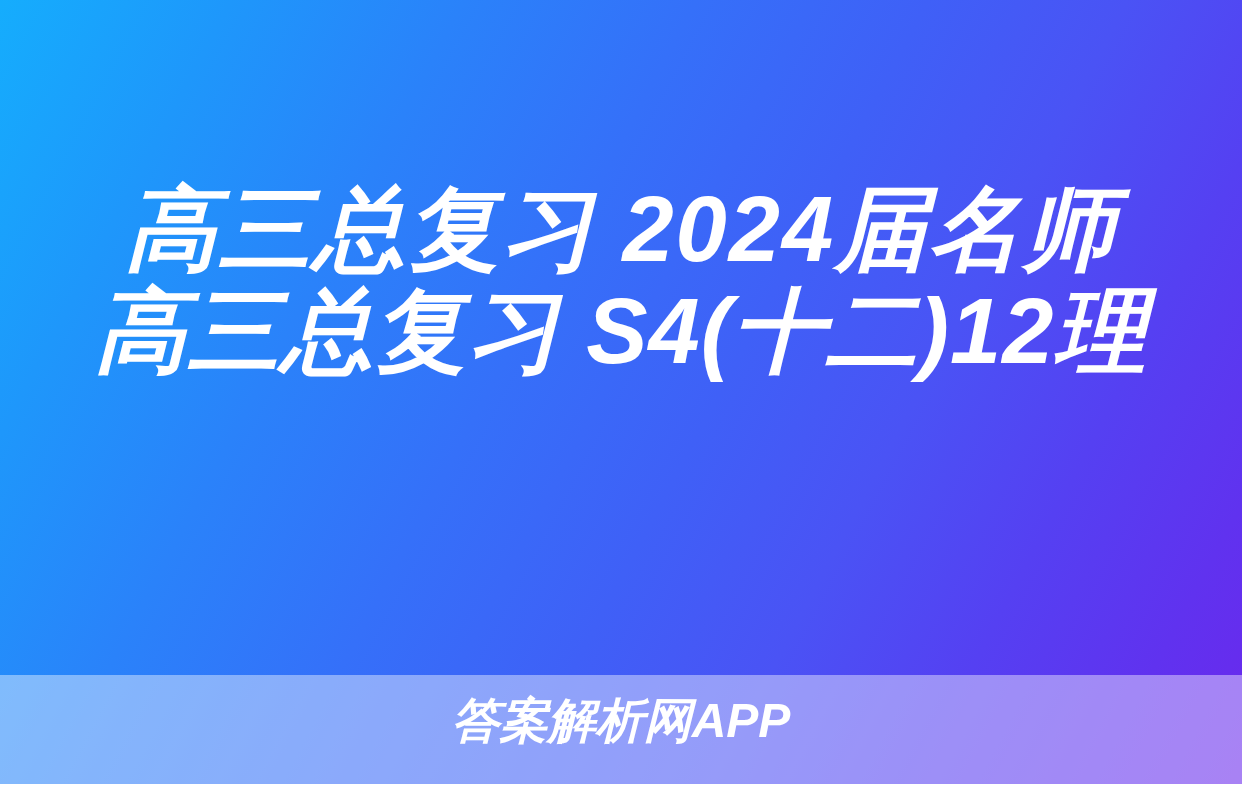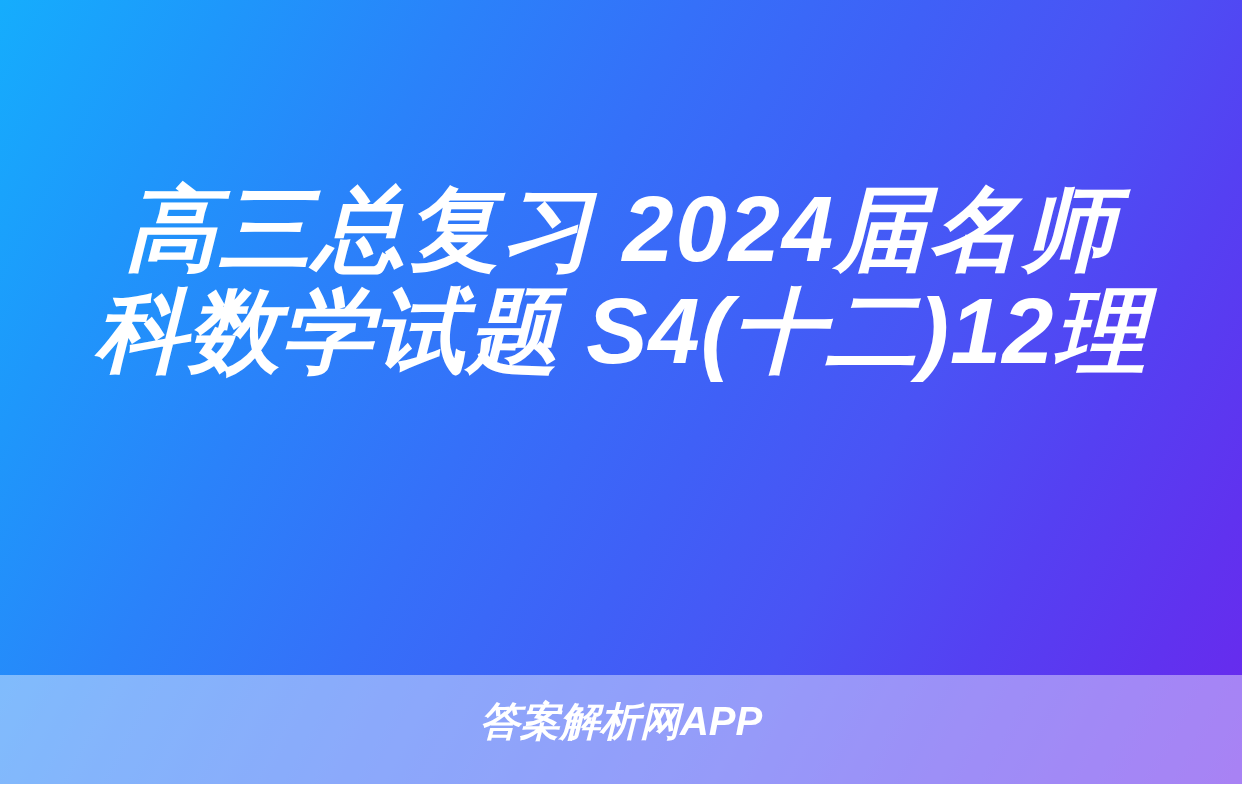--- a/index.html
+++ b/index.html
@@ -63,34 +63,34 @@
   }
   .watermark {
     position: absolute;
     left: 0;
     top: 20px;
     width: 1242px;
     text-align: center;
     color: #ffffff;
     font-weight: 700;
     font-style: italic;
-    font-size: 40px;
+    font-size: 48px;
     line-height: 52px;
     letter-spacing: 0px;
     white-space: nowrap;
     user-select: none;
   }
 </style>
 </head>
 <body>
 
 <div id="canvas">
 
   <div class="headline">
     <span class="hl-line hl-line-1">高三总复习 2024届名师</span>
-    <span class="hl-line hl-line-2">科数学试题 S4(十二)12理</span>
+    <span class="hl-line hl-line-2">高三总复习 S4(十二)12理</span>
   </div>
 
   <div class="footer-band">
     <div class="watermark">答案解析网APP</div>
   </div>
 
 </div>
 
 </body></html>

